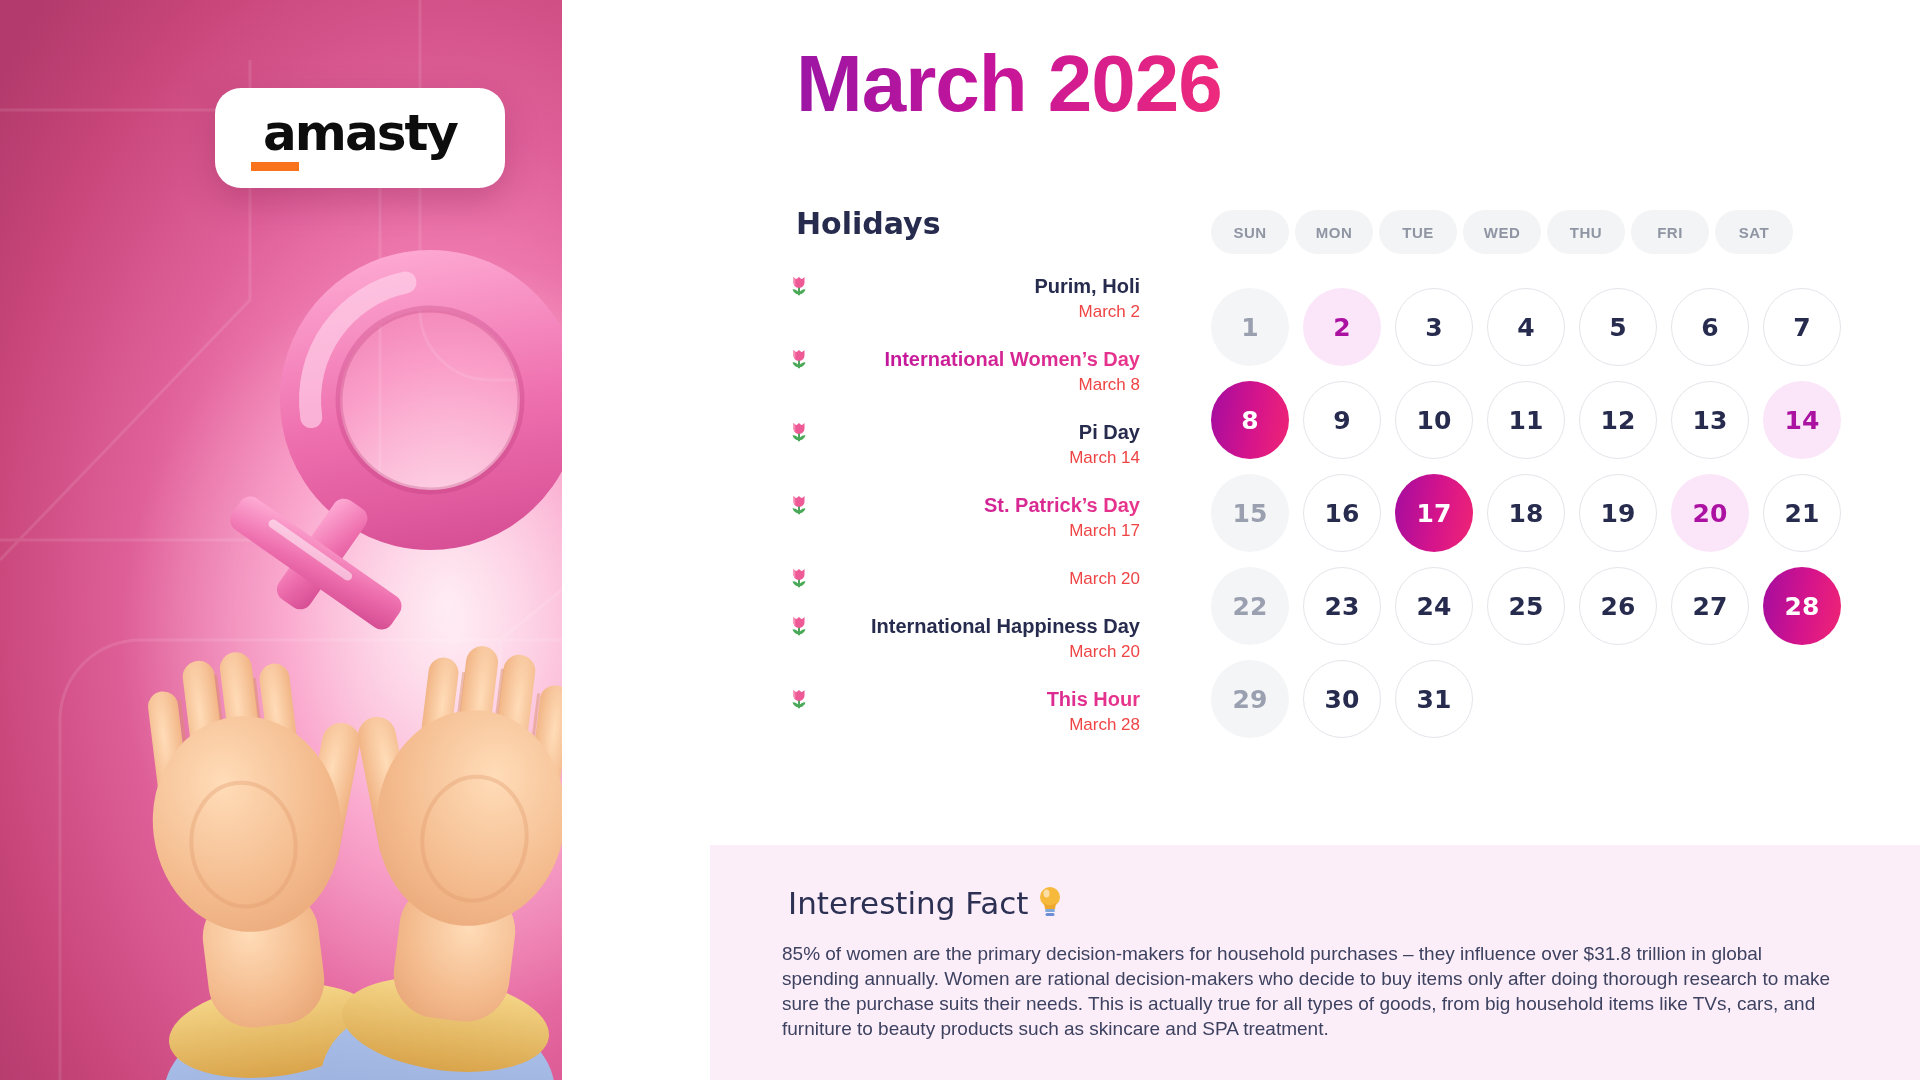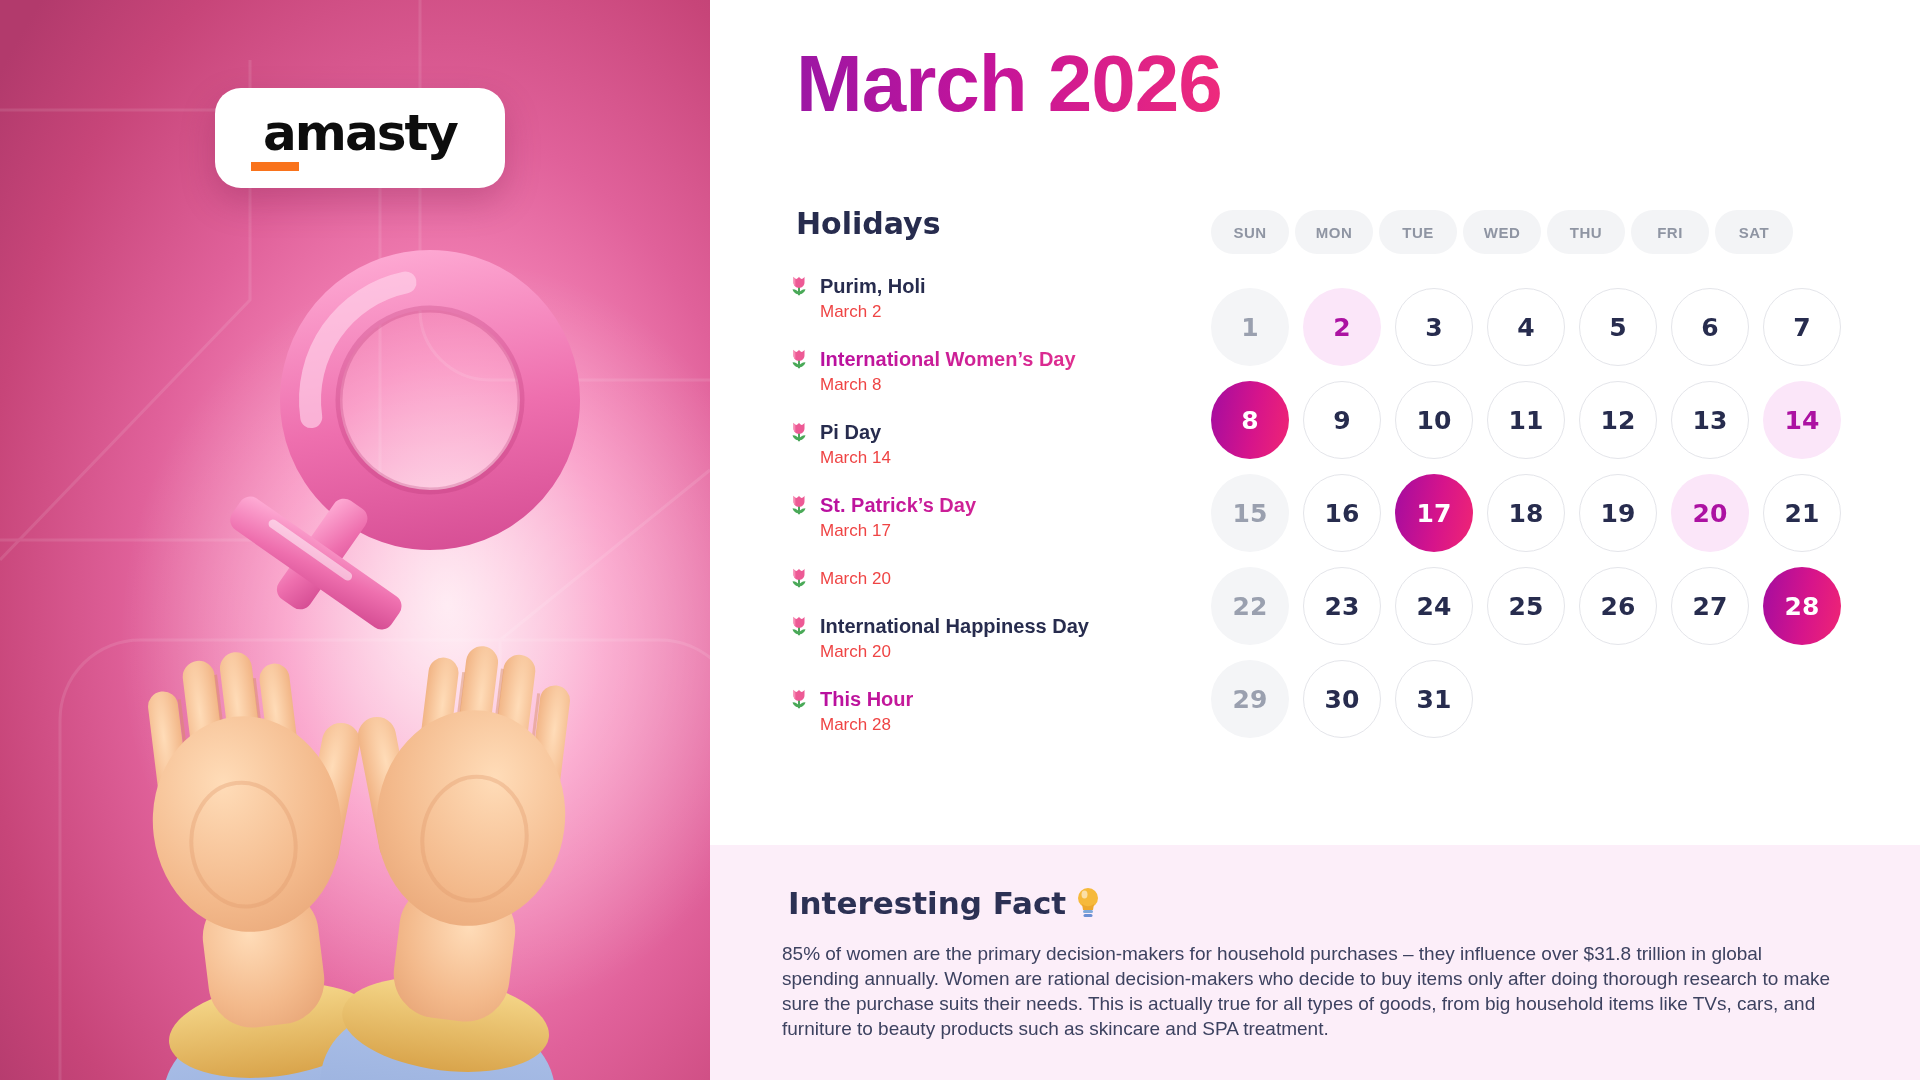--- a/index.html
+++ b/index.html
@@ -1,40 +1,40 @@
 <!DOCTYPE html>
 <html><head>
 <meta charset="utf-8">
 <style>
   html,body{margin:0;padding:0;background:#ffffff;}
   .canvas{position:relative;width:1920px;height:1080px;overflow:hidden;background:#ffffff;
           font-family:"Liberation Sans",sans-serif;}
 
   
-  .left-panel{position:absolute;left:0;top:0;width:710px;height:1080px;overflow:hidden;}
+  .left-panel{position:absolute;left:0;top:0;width:562px;height:1080px;overflow:hidden;}
   .left-panel svg{display:block;}
   .logo-card{position:absolute;left:215px;top:88px;width:290px;height:100px;background:#ffffff;
              border-radius:26px;box-shadow:0 14px 34px rgba(120,20,70,.28);}
   .logo-text{position:absolute;left:0;right:0;top:16px;text-align:center;
              font-family:"DejaVu Sans",sans-serif;font-weight:bold;font-size:50px;
              letter-spacing:-2px;color:#0d0d0d;}
   .logo-underline{position:absolute;left:36px;bottom:17px;width:48px;height:9px;background:#f9731c;}
 
   
   .right-panel{position:absolute;left:710px;top:0;width:1210px;height:845px;background:#ffffff;}
 
   .title{position:absolute;left:788px;top:30px;margin:8px;
          font-family:"Liberation Sans",sans-serif;font-weight:bold;font-size:80px;letter-spacing:-1px;
          background:linear-gradient(90deg,#9c16a4 0%,#c4149a 45%,#ee2a7c 100%);
          -webkit-background-clip:text;background-clip:text;color:transparent;}
 
   .holidays-heading{position:absolute;left:788px;top:198px;margin:8px;
          font-family:"DejaVu Sans",sans-serif;font-weight:bold;font-size:30px;color:#272c4e;}
 
-  .holiday-list{position:absolute;left:788px;top:274px;width:360px;}
+  .holiday-list{position:absolute;left:788px;top:274px;width:360px;text-align:right;}
   .holiday-item{display:flex;align-items:flex-start;margin-bottom:24px;}
   .holiday-icon{flex:0 0 22px;margin-top:1px;margin-right:10px;}
   .holiday-text{width:320px;}
   .holiday-name{font-family:"Liberation Sans",sans-serif;font-weight:bold;font-size:20px;
                 line-height:25px;color:#272c4e;}
   .holiday-name.highlighted{background:linear-gradient(90deg,#b80f9f,#e9368b);
                 -webkit-background-clip:text;background-clip:text;color:transparent;}
   .holiday-date{font-size:17px;line-height:23px;color:#ef4444;margin-top:1px;}
 
   
@@ -46,22 +46,22 @@
   .day-cell{width:78px;height:78px;border-radius:50%;display:flex;align-items:center;justify-content:center;
             font-family:"DejaVu Sans",sans-serif;font-weight:bold;font-size:25px;box-sizing:border-box;}
   .day-cell.normal{background:#ffffff;border:1px solid #e4e5ea;color:#272c4e;}
   .day-cell.sunday{background:#f4f5f7;color:#9aa0af;}
   .day-cell.light{background:#fbe6f9;color:#ac12a2;}
   .day-cell.filled{background:linear-gradient(100deg,#a30ca0 0%,#d6148b 55%,#f02574 100%);color:#ffffff;}
   .day-cell.empty{visibility:hidden;}
 
   
   .fact-bar{position:absolute;left:710px;top:845px;width:1210px;height:235px;background:#fceef9;}
-  .fact-heading{position:absolute;left:78px;top:40px;margin:0;display:flex;align-items:center;gap:7px;
-                font-family:"DejaVu Sans",sans-serif;font-weight:bold;font-size:31px;color:#2c3154;}
+  .fact-heading{position:absolute;left:78px;top:40px;margin:0;display:flex;gap:7px;
+                font-family:"DejaVu Sans",sans-serif;font-weight:normal;font-size:31px;color:#2c3154;}
   .fact-text{position:absolute;left:72px;top:96px;width:1060px;margin:0;
              font-size:19px;line-height:25px;color:#3d4260;}
 </style>
 </head>
 <body>
 
 <div class="canvas">
 
   <div class="left-panel">
     <svg width="710" height="1080" viewBox="0 0 710 1080" aria-hidden="true">

